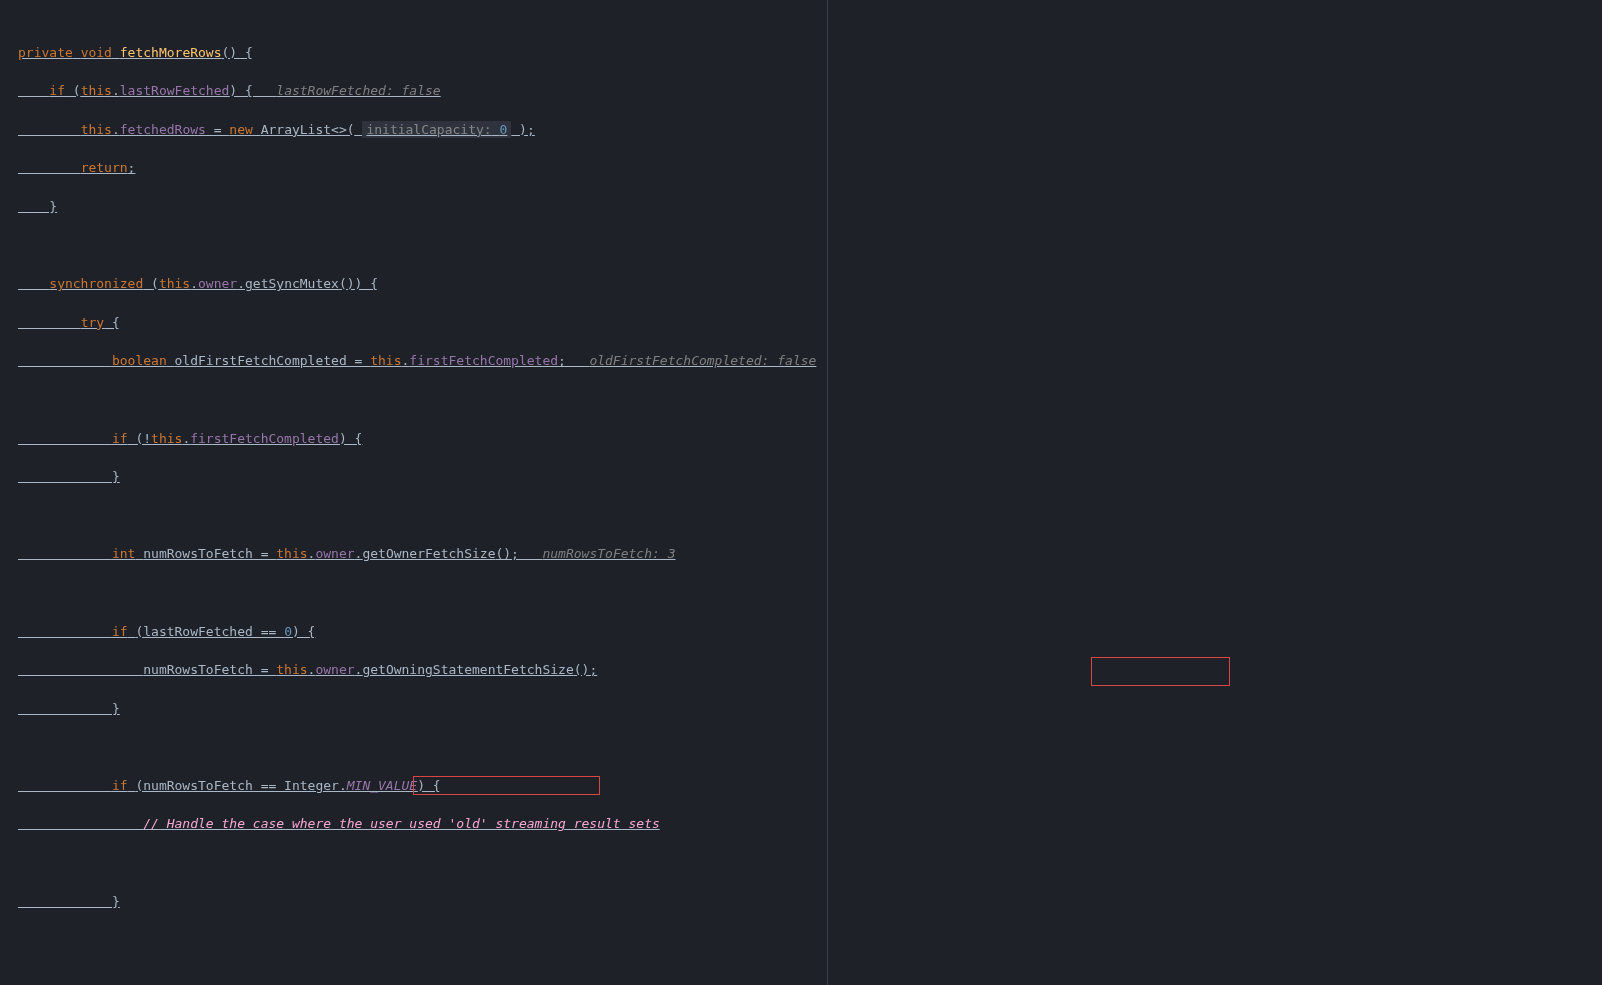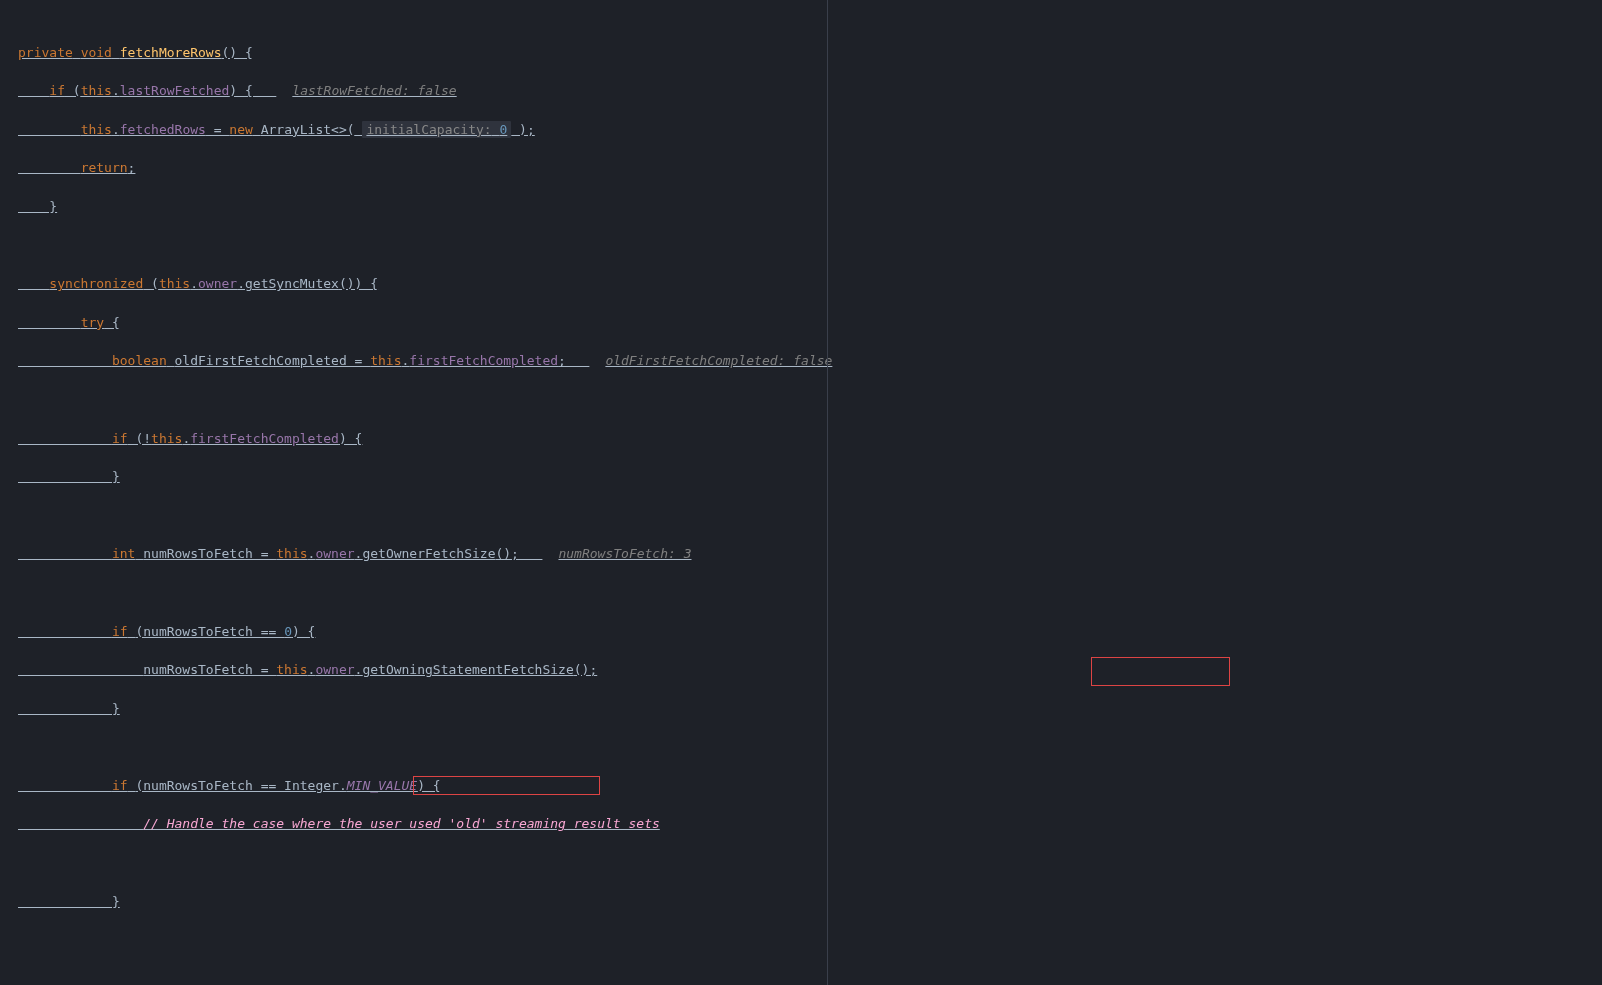--- a/index.html
+++ b/index.html
@@ -25,21 +25,21 @@
       bottom: 0;
       width: 1px;
       background: #3a3f4b;
     }
     .kw { color: #cc7832; }
     .method-decl { color: #ffc66d; }
     .field { color: #9876aa; text-align: center; }
     .param-hint-box { background: #2f333d; padding: 1px 4px; border-radius: 1px; color: #888; font-style: normal; }
     .num { color: #6897bb; }
     .comment { color: #f9a8d4; font-style: italic; }
-    .comment-val { color: #808080; font-style: italic; margin-left: 16px; }
+    .comment-val { color: #808080; font-style: italic; }
     .const { color: #9876aa; font-style: italic; }
     .red-box {
       position: absolute;
       border: 1px solid #d44;
       pointer-events: none;
     }
     .line { display: block; min-height: 19.3px; text-decoration: underline; }
   </style>
 </head>
 <body>
@@ -54,21 +54,21 @@
 <span class="line"></span>
 <span class="line">    <span class="kw">synchronized</span> (<span class="kw">this</span>.<span class="field">owner</span>.<span>getSyncMutex</span>()) {</span>
 <span class="line">        <span class="kw">try</span> {</span>
 <span class="line">            <span class="kw">boolean</span> <span>oldFirstFetchCompleted = </span><span class="kw">this</span>.<span class="field">firstFetchCompleted</span>;   <span class="comment-val">oldFirstFetchCompleted: false</span></span>
 <span class="line"></span>
 <span class="line">            <span class="kw">if</span> (!<span class="kw">this</span>.<span class="field">firstFetchCompleted</span>) {</span>
 <span class="line">            }</span>
 <span class="line"></span>
 <span class="line">            <span class="kw">int</span> <span>numRowsToFetch = </span><span class="kw">this</span>.<span class="field">owner</span>.<span>getOwnerFetchSize</span>();   <span class="comment-val">numRowsToFetch: 3</span></span>
 <span class="line"></span>
-<span class="line">            <span class="kw">if</span> <span>(numRowsToFetch == </span><span class="num">0</span>) {</span>
+<span class="line">            <span class="kw">if</span> <span>(lastRowFetched == </span><span class="num">0</span>) {</span>
 <span class="line">                <span>numRowsToFetch = </span><span class="kw">this</span>.<span class="field">owner</span>.<span>getOwningStatementFetchSize</span>();</span>
 <span class="line">            }</span>
 <span class="line"></span>
 <span class="line">            <span class="kw">if</span> <span>(numRowsToFetch == Integer.</span><span class="const">MIN_VALUE</span>) {</span>
 <span class="line">                <span class="comment">// Handle the case where the user used 'old' streaming result sets</span></span>
 <span class="line"></span>
 <span class="line">            }</span>
 
 
 

